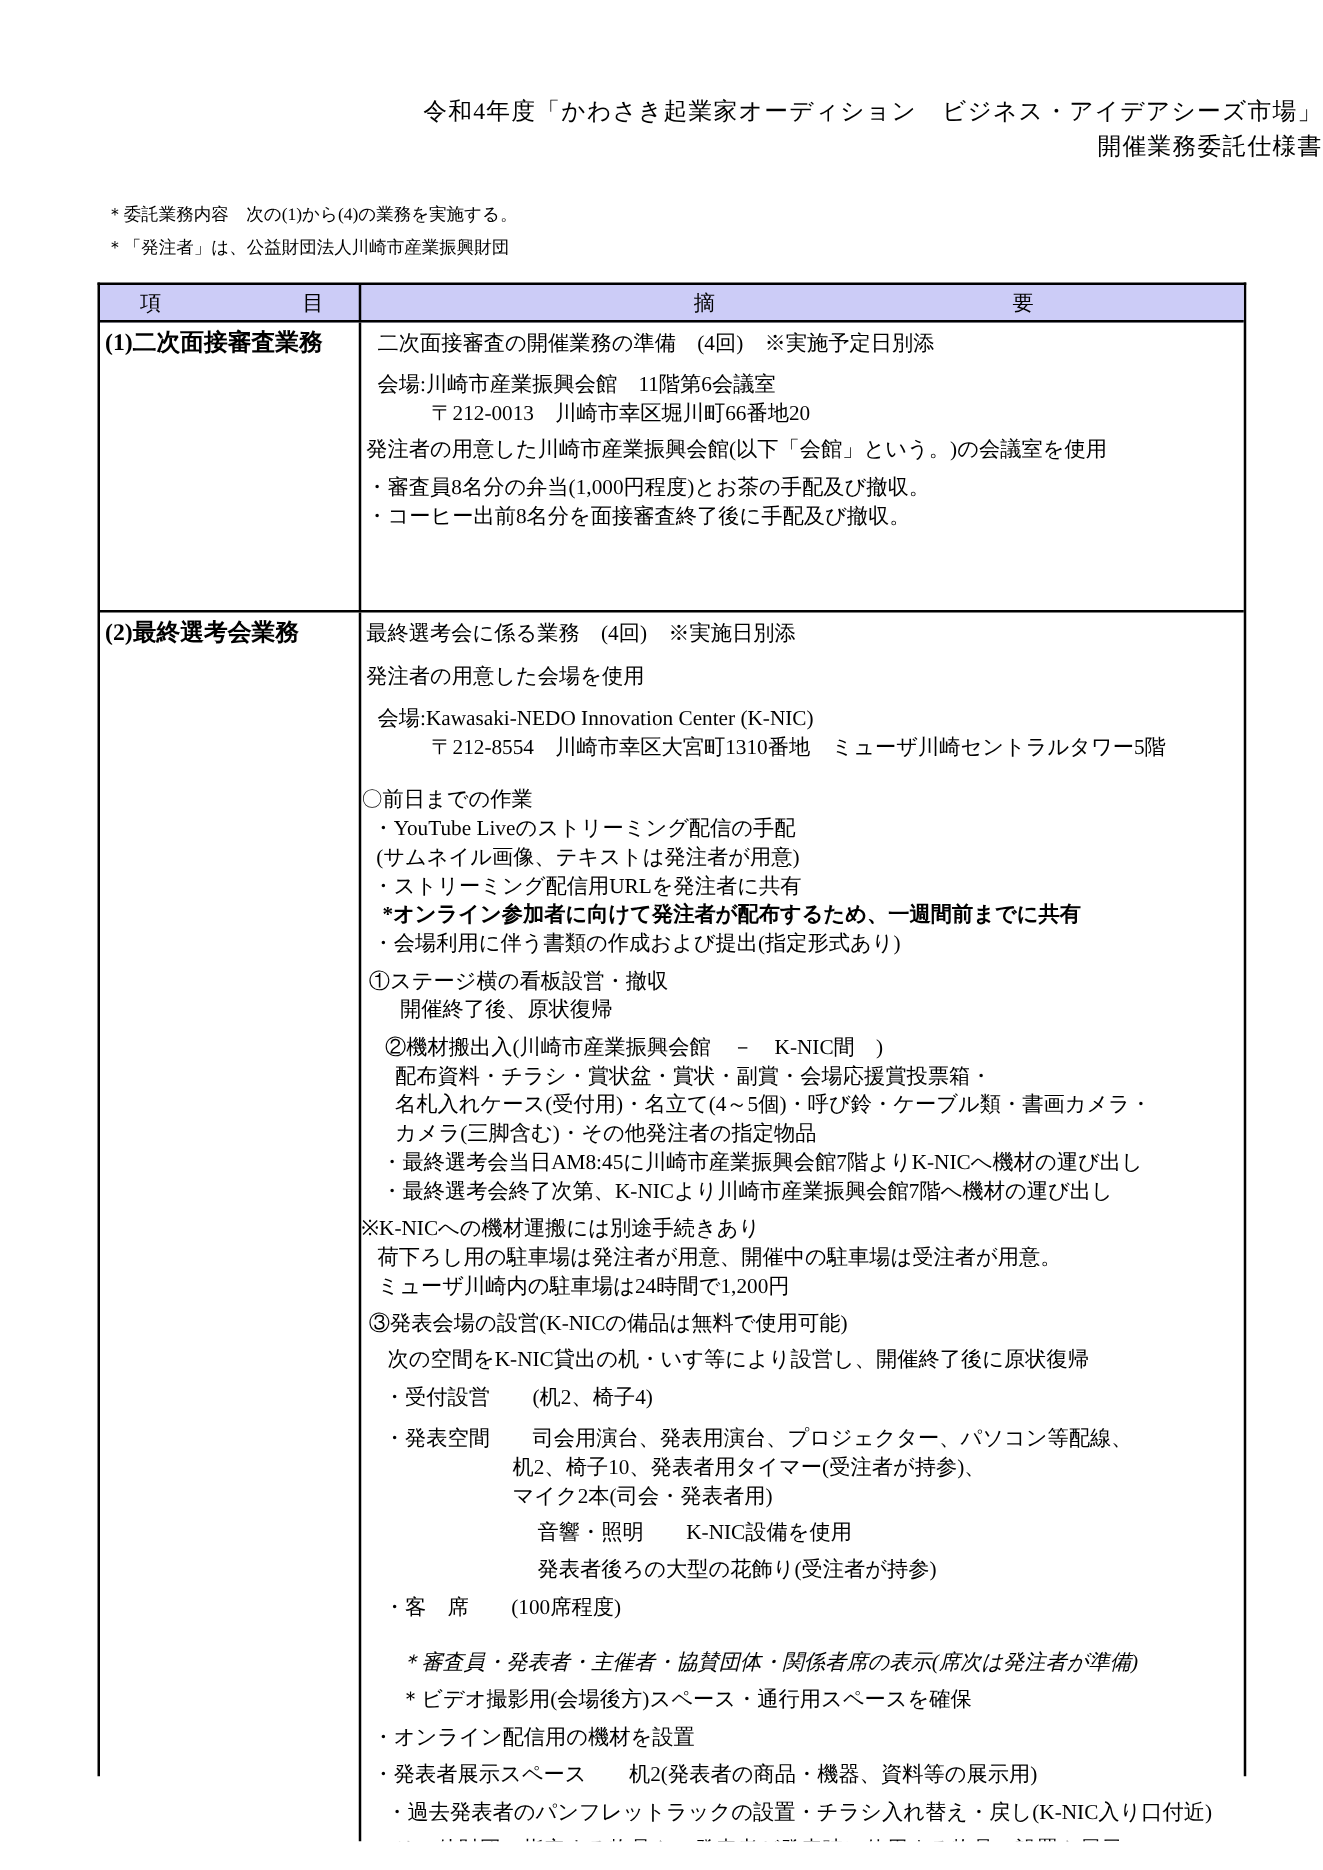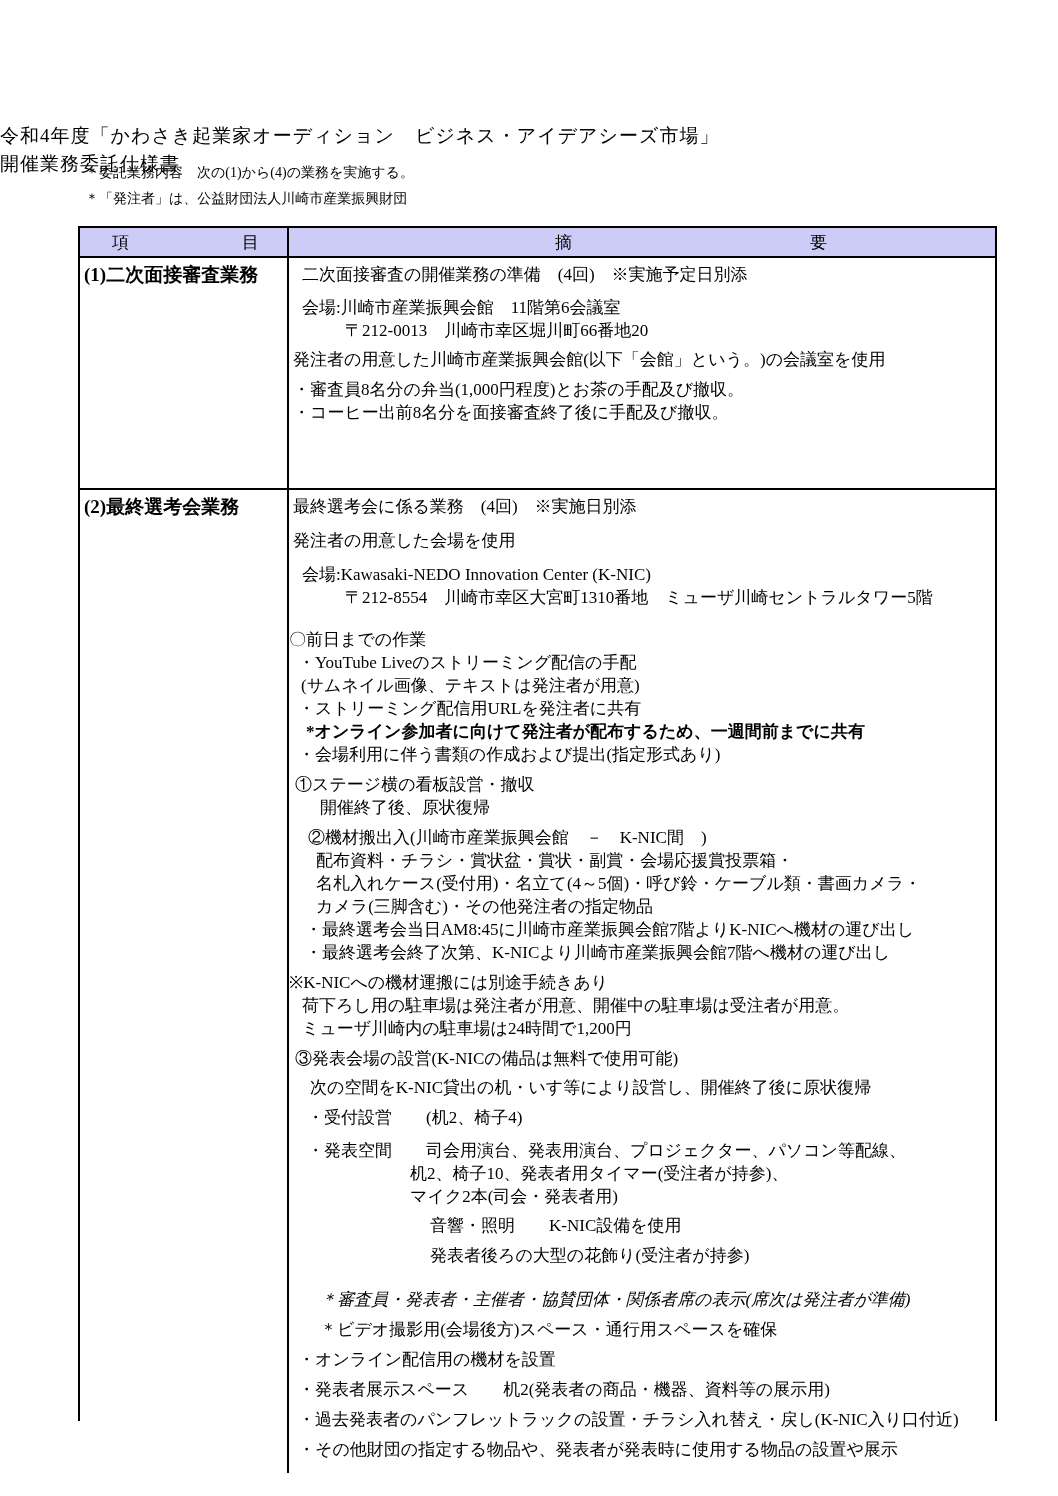--- a/index.html
+++ b/index.html
@@ -6,22 +6,21 @@
   .page{
     position:relative;
     width:1058px;height:1496px;
     background:#ffffff;
     font-family:"Liberation Serif","DejaVu Serif",serif;
     color:#000;
     overflow:hidden;
   }
   .title-block{
     position:absolute;top:76px;left:0;width:1058px;
-    text-align:left;
-    margin-top:46px;
+    text-align:right;
   }
   .title-line{
     font-size:19px;line-height:28px;letter-spacing:1px;white-space:pre;
   }
   .preamble{
     position:absolute;top:160px;left:85px;
   }
   .preamble .note{
     font-size:14px;line-height:26px;white-space:pre;
   }
@@ -136,24 +135,25 @@
             <div class="line" style="padding-left: 13px;">荷下ろし用の駐車場は発注者が用意、開催中の駐車場は受注者が用意。</div>
             <div class="line" style="padding-left: 13px;">ミューザ川崎内の駐車場は24時間で1,200円</div>
             <div class="line" style="padding-left: 6px; margin-top: 7px;">③発表会場の設営(K-NICの備品は無料で使用可能)</div>
             <div class="line" style="padding-left: 21px; margin-top: 6px;">次の空間をK-NIC貸出の机・いす等により設営し、開催終了後に原状復帰</div>
             <div class="line" style="padding-left: 18px; margin-top: 7px;">・受付設営　　(机2、椅子4)</div>
             <div class="line" style="padding-left: 18px; margin-top: 10px;">・発表空間　　司会用演台、発表用演台、プロジェクター、パソコン等配線、</div>
             <div class="line" style="padding-left: 121px;">机2、椅子10、発表者用タイマー(受注者が持参)、</div>
             <div class="line" style="padding-left: 121px;">マイク2本(司会・発表者用)</div>
             <div class="line" style="padding-left: 141px; margin-top: 6px;">音響・照明　　K-NIC設備を使用</div>
             <div class="line" style="padding-left: 141px; margin-top: 7px;">発表者後ろの大型の花飾り(受注者が持参)</div>
+            <div class="line" style="padding-left: 18px; margin-top: 7px;">・客　席　　(100席程度)</div>
             <div class="line" style="padding-left: 31px; margin-top: 21px; font-style: italic;">＊審査員・発表者・主催者・協賛団体・関係者席の表示(席次は発注者が準備)</div>
             <div class="line" style="padding-left: 31px; margin-top: 7px;">＊ビデオ撮影用(会場後方)スペース・通行用スペースを確保</div>
             <div class="line" style="padding-left: 9px; margin-top: 7px;">・オンライン配信用の機材を設置</div>
             <div class="line" style="padding-left: 9px; margin-top: 7px;">・発表者展示スペース　　机2(発表者の商品・機器、資料等の展示用)</div>
-            <div class="line" style="padding-left: 9px; margin-top: 7px;">・過去発表者のパンフレットラックの設置・チラシ入れ替え・戻し(K-NIC入り口付近)</div>
+            <div class="line" style="padding-left: 20px; margin-top: 7px;">・過去発表者のパンフレットラックの設置・チラシ入れ替え・戻し(K-NIC入り口付近)</div>
             <div class="line" style="padding-left: 9px; margin-top: 7px;">・その他財団の指定する物品や、発表者が発表時に使用する物品の設置や展示</div>
           </div>
         </div>
       </div>
   </div>
 
 </div>
 
 </body></html>

